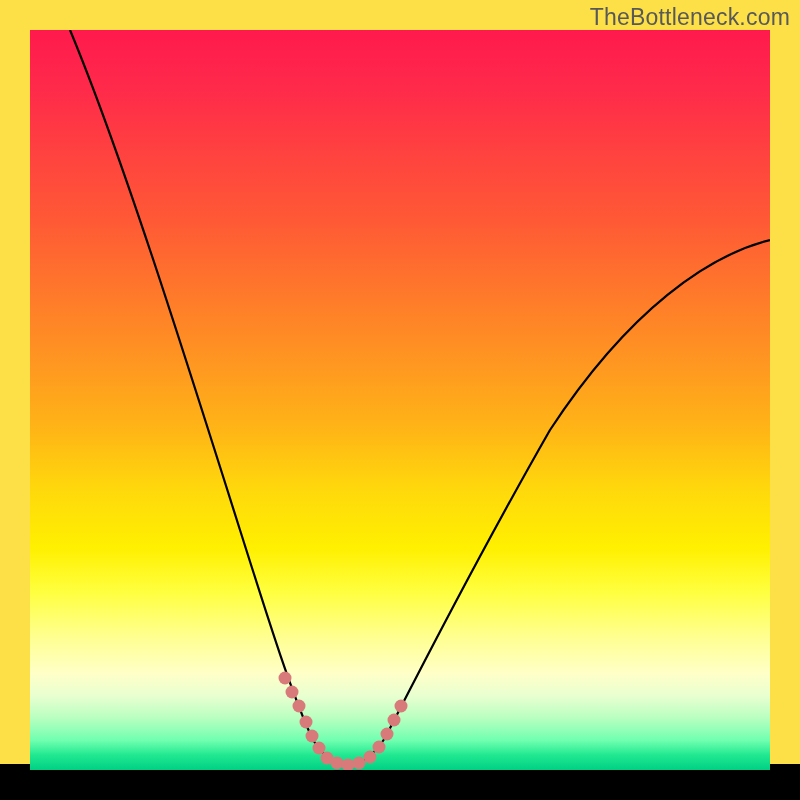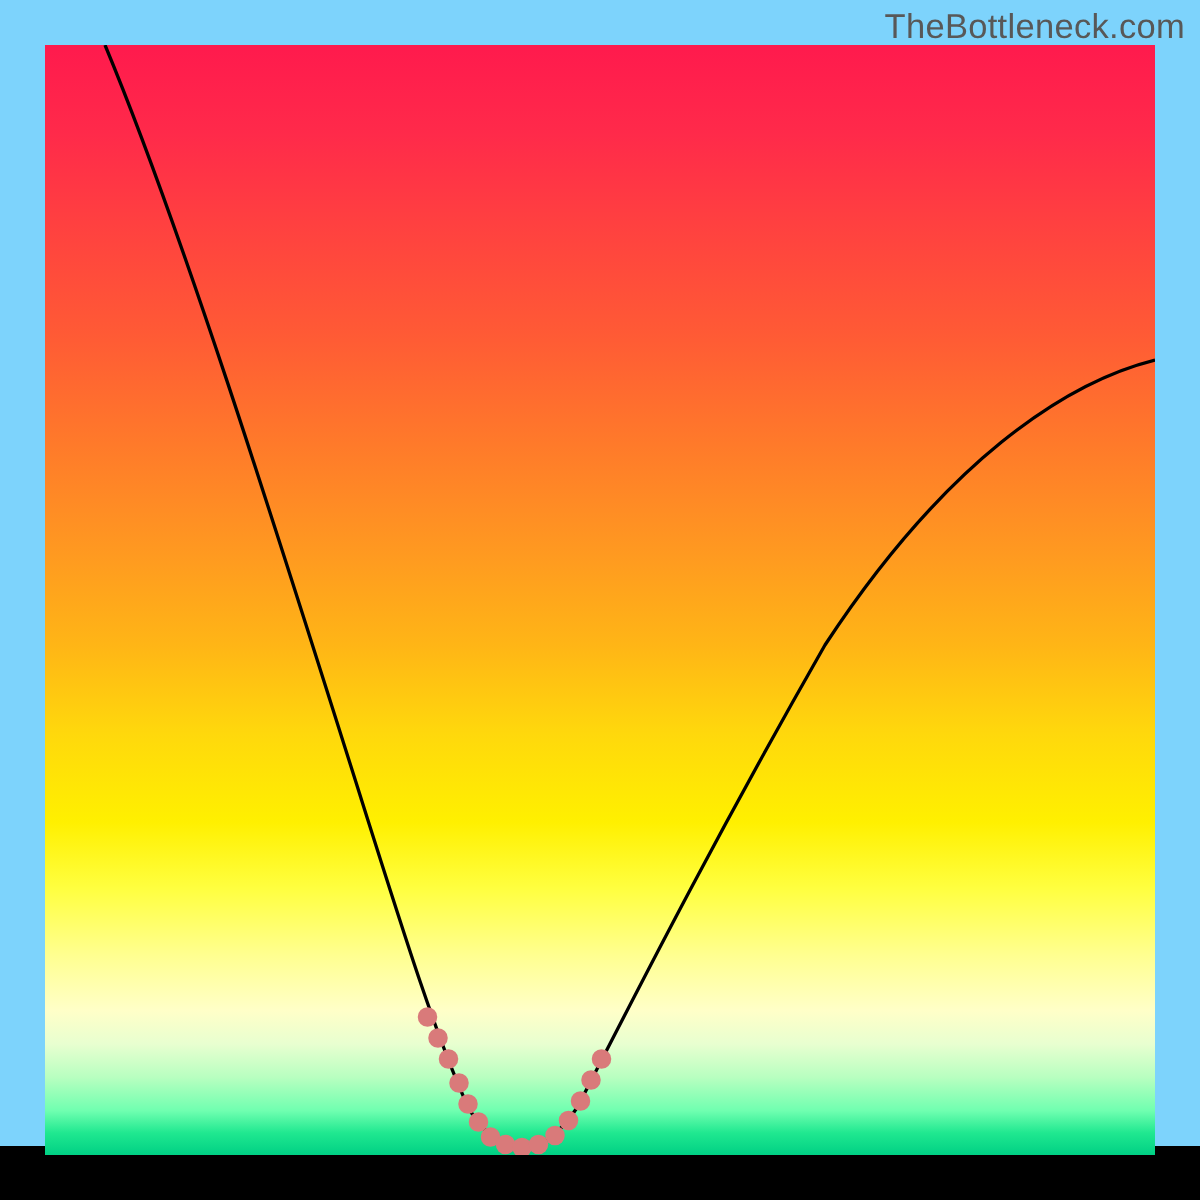--- a/index.html
+++ b/index.html
@@ -10,21 +10,21 @@
     background: #000;
     overflow: hidden;
     font-family: Arial, Helvetica, sans-serif;
   }
   .frame {
     position: absolute;
     left: 0;
     top: 0;
     width: 800px;
     height: 764px;
-    background: #7dd3fc;
+    background: #fde047;
   }
   .plot {
     position: absolute;
     left: 30px;
     top: 30px;
     width: 740px;
     height: 740px;
     
     background: linear-gradient(to bottom,
       #ff1a4d 0%,

